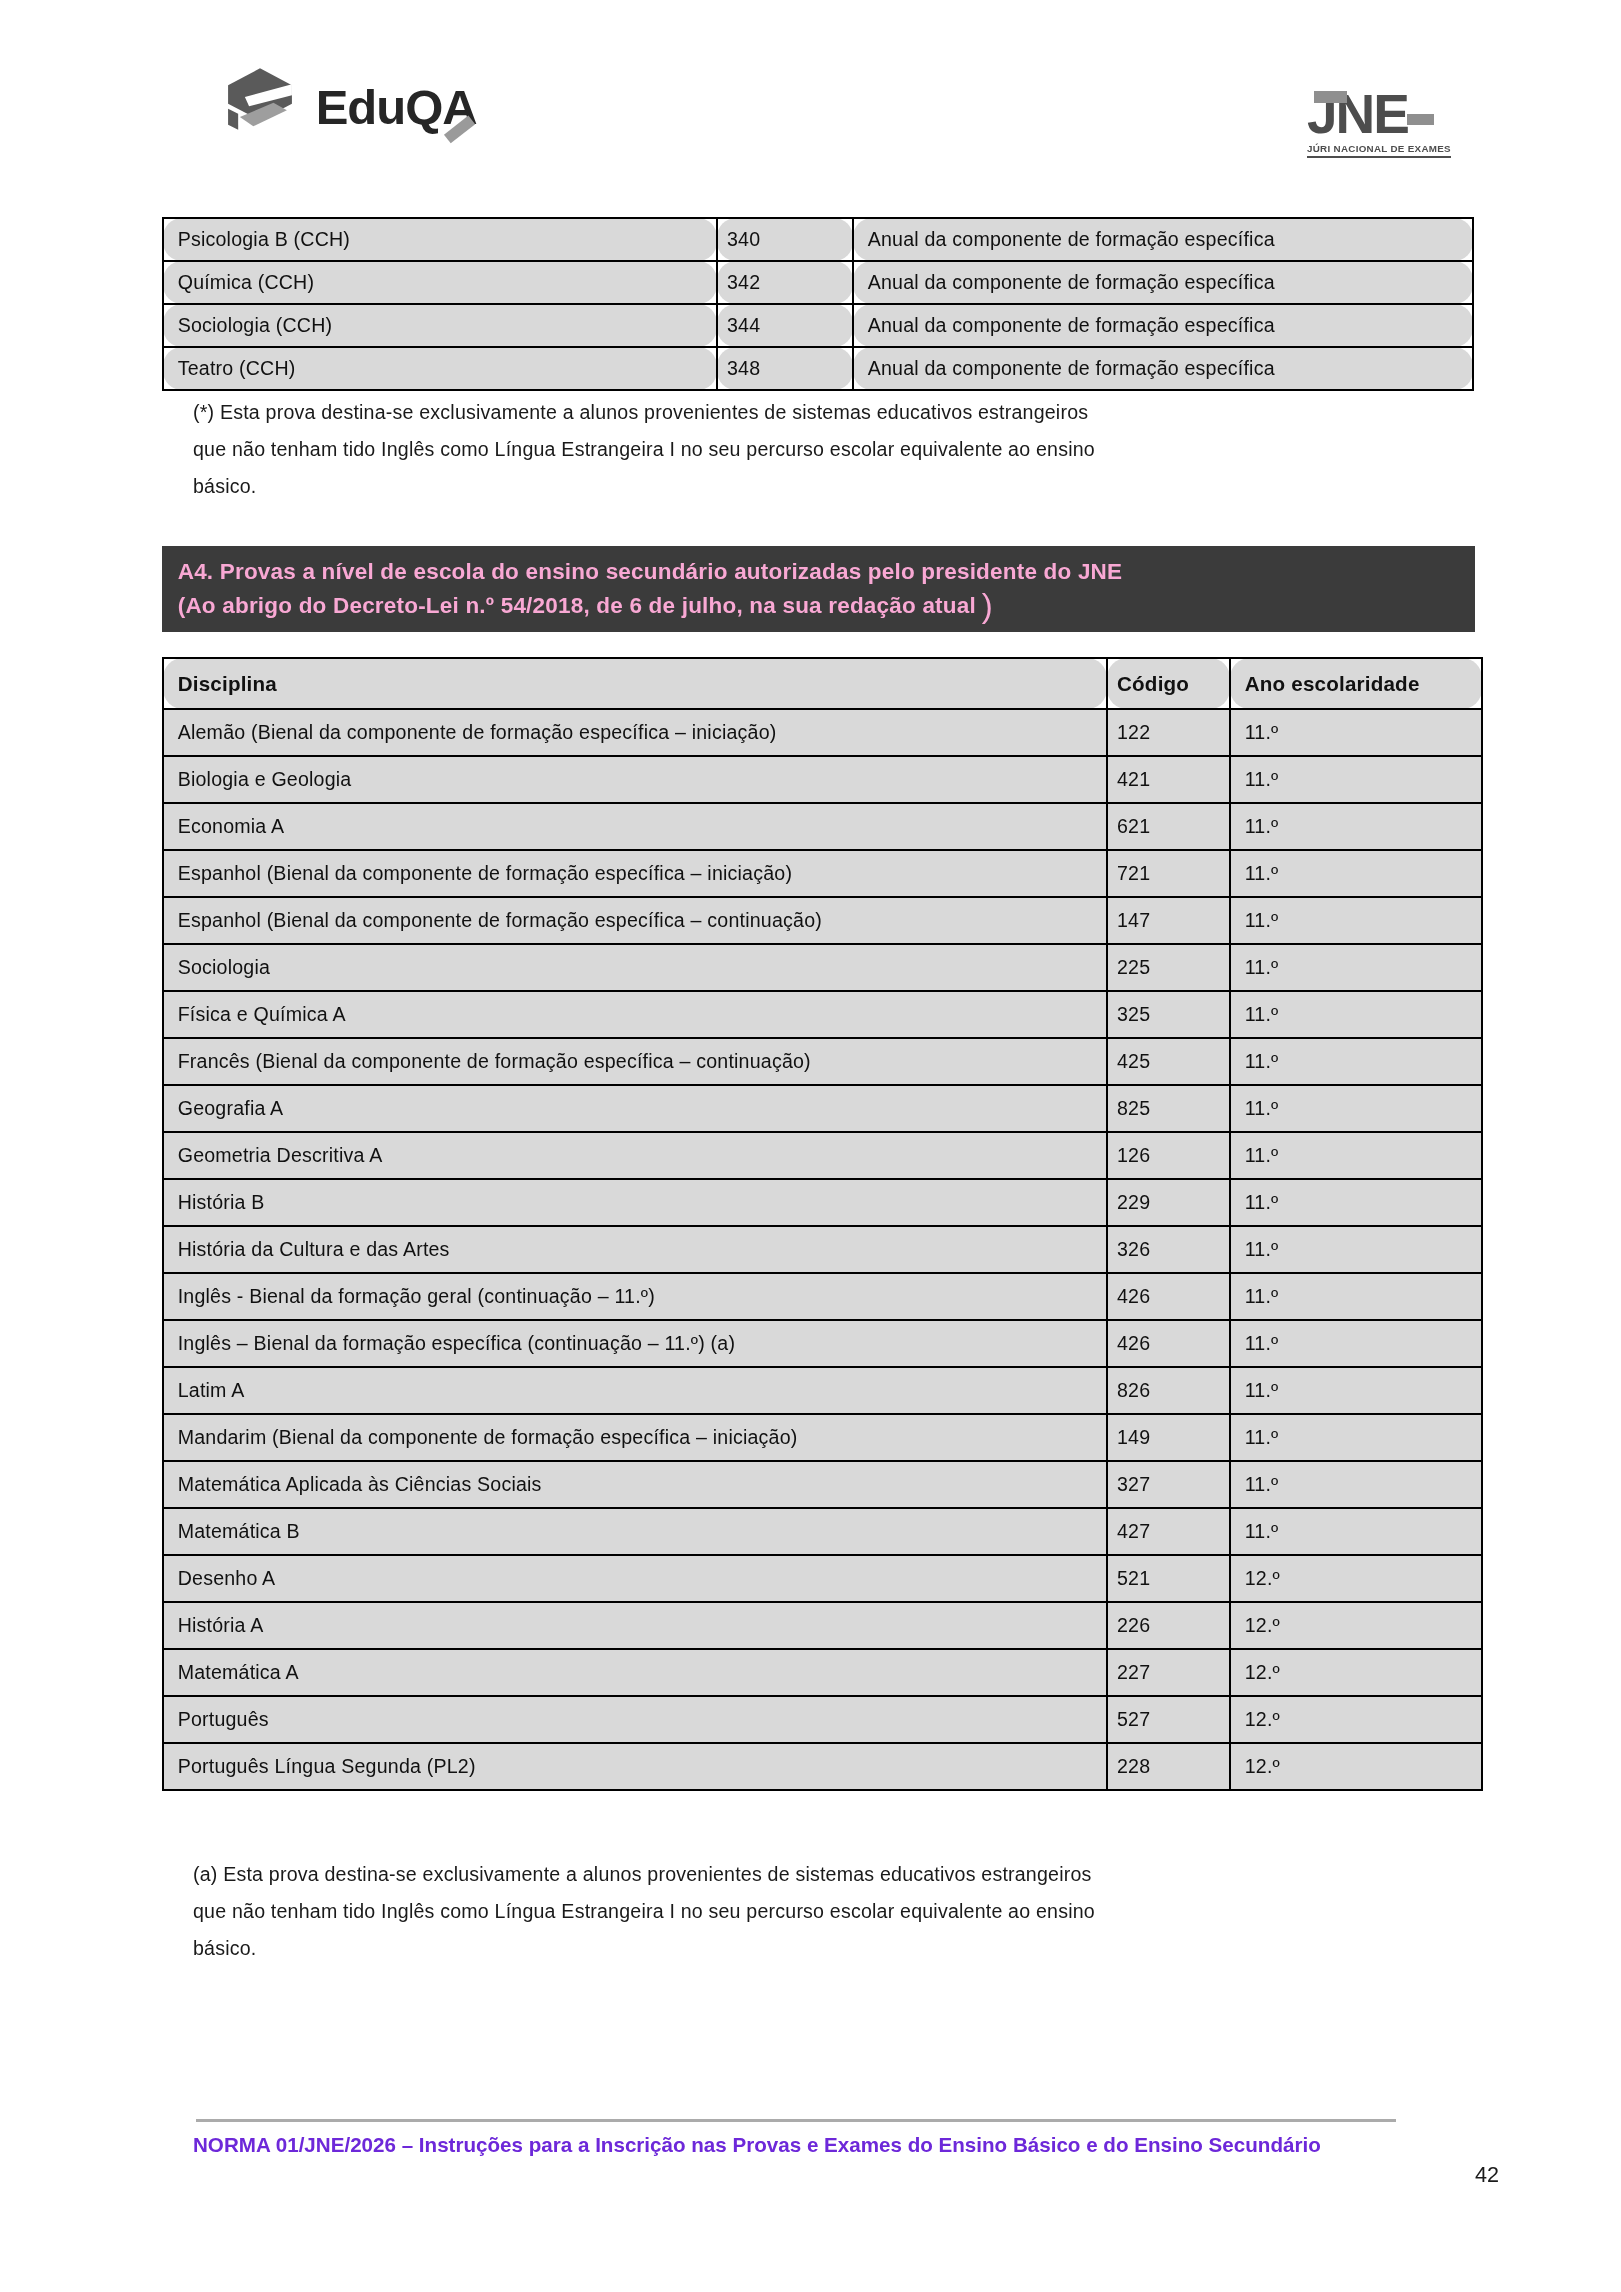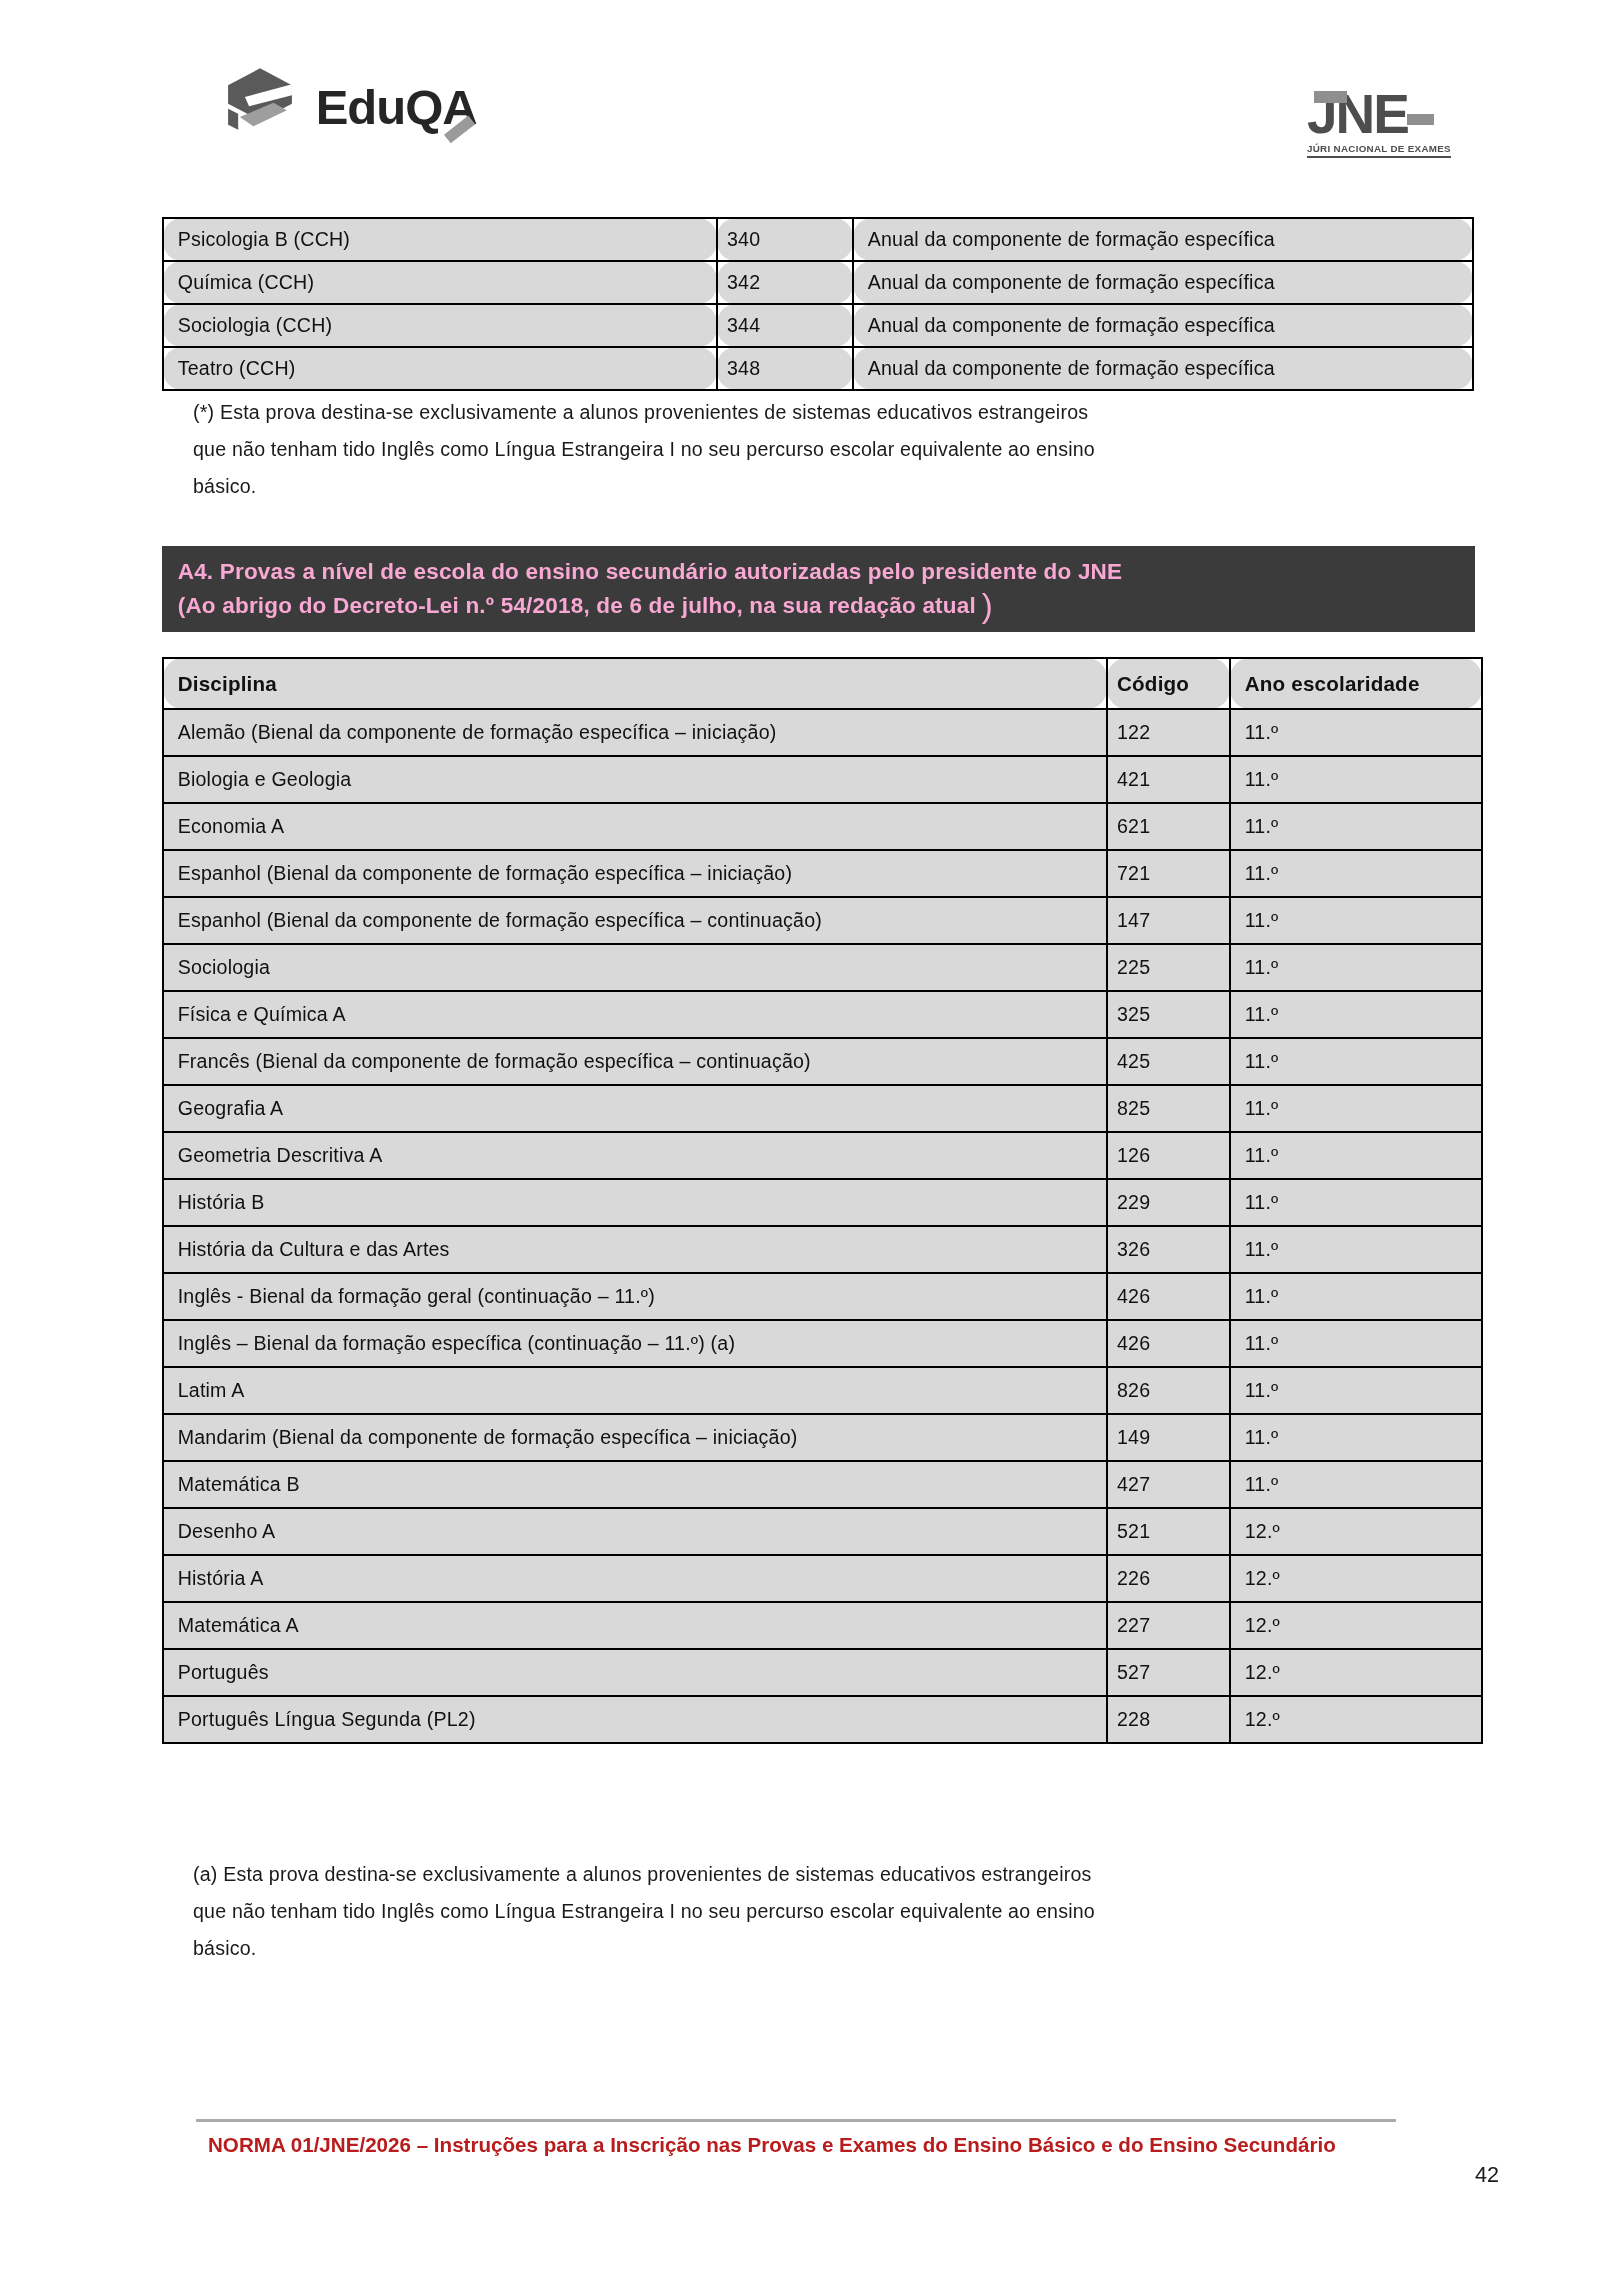--- a/index.html
+++ b/index.html
@@ -44,22 +44,22 @@
   .note-a { top:1856px; }
 
   
   .a4-bar { position:absolute; left:162px; top:546px; width:1313px; height:86px;
     background:#3b3b3b; color:#f9a8d4; font-weight:700; font-size:22.5px;
     padding:8.8px 15.7px 0 15.7px; line-height:34px; letter-spacing:0.2px; }
   .big-paren { font-size:33px; font-weight:400; vertical-align:-3.9px; margin-left:5.9px; }
 
   
   .footer-line { position:absolute; left:196px; top:2119px; width:1200px; height:2.9px; background:#ababab; }
-  .footer-text { position:absolute; left:208px; top:2133px; width:1206px; font-size:20.6px;
-    font-weight:700; color:#b91c1c; white-space:nowrap; }
+  .footer-text { position:absolute; left:193px; top:2133px; width:1206px; font-size:20.6px;
+    font-weight:700; color:#6d28d9; white-space:nowrap; }
   .page-number { position:absolute; left:1475px; top:2162px; font-size:21.6px; color:#1a1a1a; }
 </style>
 </head>
 <body>
 
 <div class="page">
 
   <div class="eduqa">
     <svg width="84" height="88" viewBox="0 0 100 100">
       <polygon points="50,4 88,24 88,46 50,66 12,46 12,24" fill="#5a5a5a"></polygon>
@@ -211,20 +211,25 @@
           <td class="col-disciplina">Latim A</td>
           <td class="col-codigo">826</td>
           <td class="col-ano">11.º</td>
         </tr>
         <tr>
           <td class="col-disciplina">Mandarim (Bienal da componente de formação específica – iniciação)</td>
           <td class="col-codigo">149</td>
           <td class="col-ano">11.º</td>
         </tr>
         <tr>
+          <td class="col-disciplina">Matemática Aplicada às Ciências Sociais</td>
+          <td class="col-codigo">327</td>
+          <td class="col-ano">11.º</td>
+        </tr>
+        <tr>
           <td class="col-disciplina">Matemática B</td>
           <td class="col-codigo">427</td>
           <td class="col-ano">11.º</td>
         </tr>
         <tr>
           <td class="col-disciplina">Desenho A</td>
           <td class="col-codigo">521</td>
           <td class="col-ano">12.º</td>
         </tr>
         <tr>

